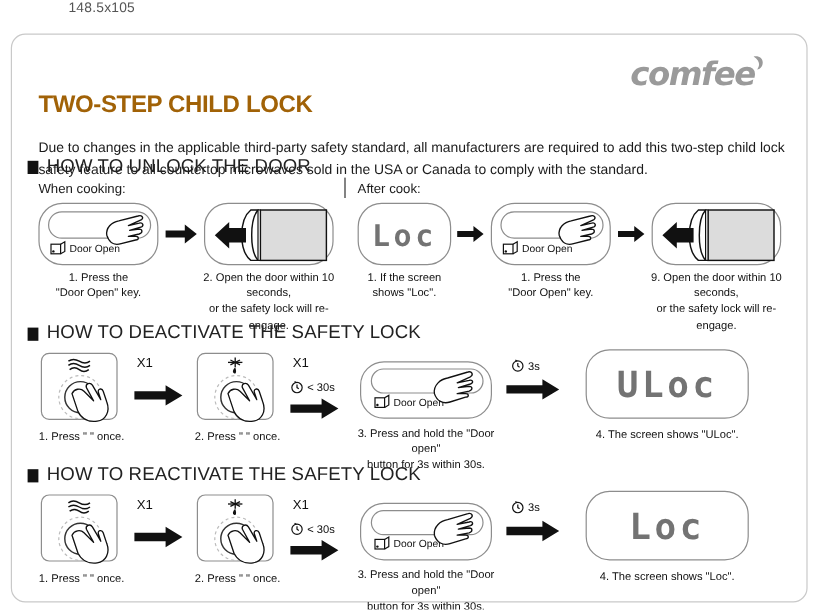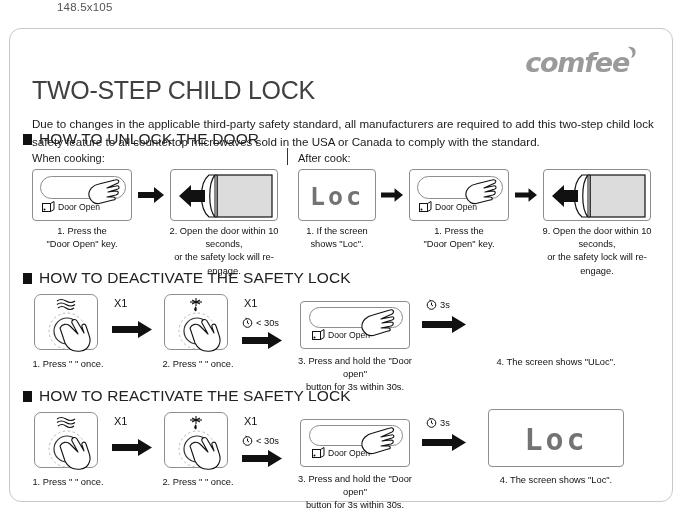--- a/index.html
+++ b/index.html
@@ -22,37 +22,37 @@
     position:absolute;right:34px;top:18px;
     font-size:27px;font-weight:bold;font-style:italic;color:#9a9a9a;
     letter-spacing:-1.2px;font-family:"DejaVu Sans",sans-serif;
   }
   .logo .swoosh{
     display:inline-block;width:11px;height:18px;margin-left:-2px;
     vertical-align:top;position:relative;top:-2px;
   }
   h1.title{
     position:absolute;left:22px;top:47px;margin:0;
-    font-size:25px;font-weight:normal;letter-spacing:-.3px;color:#404040;
+    font-size:20px;font-weight:bold;letter-spacing:-.3px;color:#a16207;
   }
   .intro{
     position:absolute;left:22px;top:86px;width:632px;margin:0;
     font-size:11.6px;line-height:1.55;color:#1a1a1a;
   }
   .sec-head{
     position:absolute;display:flex;align-items:center;gap:7px;
     font-size:15.5px;color:#222;letter-spacing:.1px;
   }
   .sec-head .bullet{
     width:9px;height:11px;background:#111;display:inline-block;flex:none;
   }
   .sub-label{position:absolute;font-size:11px;color:#1a1a1a;}
   .divider{position:absolute;width:1px;background:#333;}
   .panel{
-    position:absolute;border:1px solid #8d8d8d;border-radius:4px;
+    position:absolute;border:1px solid #8d8d8d;border-radius:20px;
     box-sizing:border-box;background:#fff;
   }
   .panel.sq{border-radius:7px;}
   .caption{
     position:absolute;font-size:9.3px;line-height:1.42;text-align:center;
     color:#111;
   }
   .arrow{position:absolute;}
   .xlabel{position:absolute;font-size:11px;color:#111;font-weight:normal;}
   .timer{position:absolute;display:flex;align-items:center;gap:3px;font-size:9.3px;color:#111;}
@@ -283,20 +283,23 @@
         </svg>
       </span>
     <span>3s</span>
   </div>
   <div class="arrow" style="left:412px;top:287px;">
     <svg width="44" height="17" viewBox="0 0 44 17">
         <path d="M0 5 L30 5 L30 0 L44 8.5 L30 17 L30 12 L0 12 Z" fill="#111"></path>
       </svg>
   </div>
 
+  <div class="panel" style="left:478px;top:262px;width:136px;height:58px;">
+    <div class="seg" style="top:12px;font-size:30px;">ULoc</div>
+  </div>
   <div class="caption" style="left:478px;top:327px;width:136px;">4. The screen shows "ULoc".</div>
 
   <div class="sec-head" style="left:13px;top:358px;">
     <span class="bullet"></span>
     <span>HOW TO REACTIVATE THE SAFETY LOCK</span>
   </div>
 
   <div class="panel sq" style="left:24px;top:383px;width:64px;height:56px;">
     <div style="position:absolute;left:20px;top:3px;">
       <svg width="22" height="14" viewBox="0 0 22 14">

